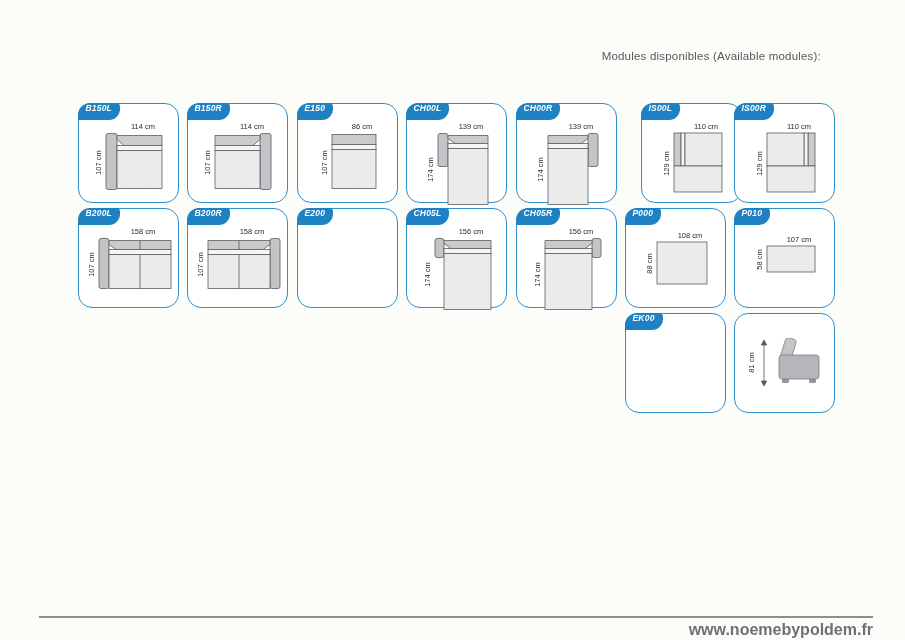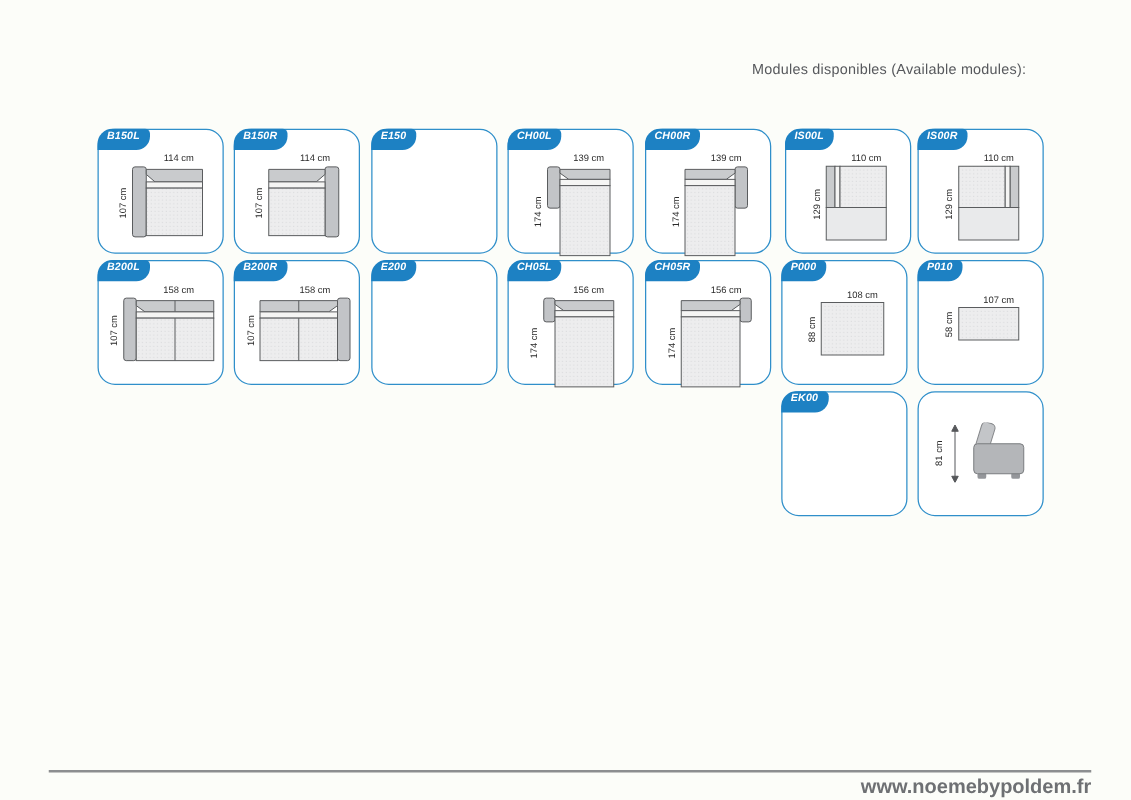--- a/index.html
+++ b/index.html
@@ -119,20 +119,35 @@
           </g>
         </svg>
       </div>
     </div>
   </div>
 
   <div class="card" style="left:219px;top:0">
     <div class="tab">
         <span>E150</span>
       </div>
+    <div class="card-content">
+      <div class="wdim">86 cm</div>
+      <div class="drow">
+        <div class="vdim">
+            <span>107 cm</span>
+          </div>
+        <svg width="46" height="60" viewBox="0 0 46 60">
+          <g stroke="#5a5c5e" stroke-width="0.8">
+            <rect x="1" y="2.5" width="44" height="10" fill="#c9cbcd"></rect>
+            <rect x="1" y="12.5" width="44" height="5" fill="#f5f5f4"></rect>
+            <rect x="1" y="17.5" width="44" height="39" fill="url(#dots)"></rect>
+          </g>
+        </svg>
+      </div>
+    </div>
   </div>
 
   <div class="card" style="left:328px;top:0">
     <div class="tab">
         <span>CH00L</span>
       </div>
     <div class="card-content">
       <div class="wdim">139 cm</div>
       <div class="drow">
         <div class="vdim">
@@ -165,21 +180,21 @@
             <rect x="1" y="1.5" width="10" height="33" rx="2" fill="#c2c4c7"></rect>
             <path d="M11,3.5 h40 v8 h-33 l-7,-5 z" fill="#c9cbcd"></path>
             <rect x="11" y="11.5" width="40" height="5" fill="#f5f5f4"></rect>
             <rect x="11" y="16.5" width="40" height="56" fill="url(#dots)"></rect>
           </g>
         </svg>
       </div>
     </div>
   </div>
 
-  <div class="card" style="left:550px;top:0">
+  <div class="card" style="left:563px;top:0">
     <div class="tab">
         <span>IS00L</span>
       </div>
     <div class="card-content">
       <div class="wdim">110 cm</div>
       <div class="drow">
         <div class="vdim">
             <span>129 cm</span>
           </div>
         <svg width="50" height="62" viewBox="0 0 50 62">

